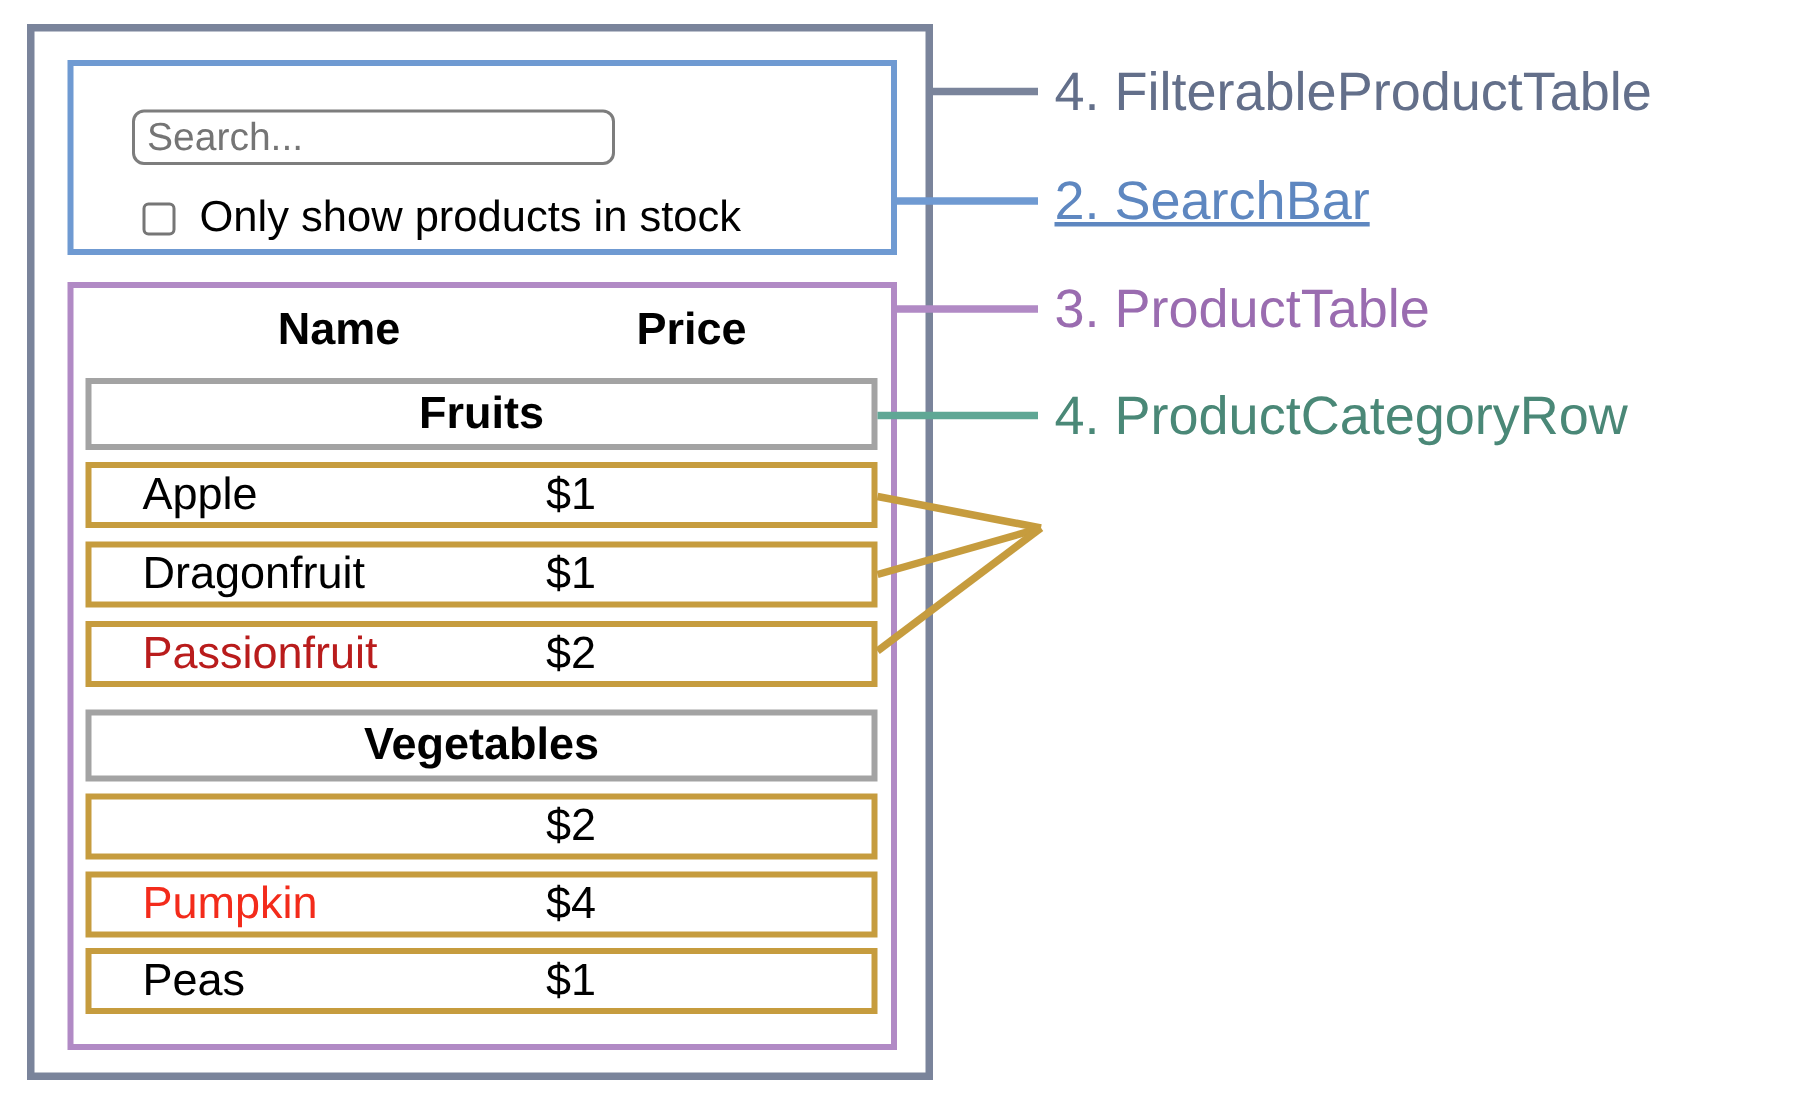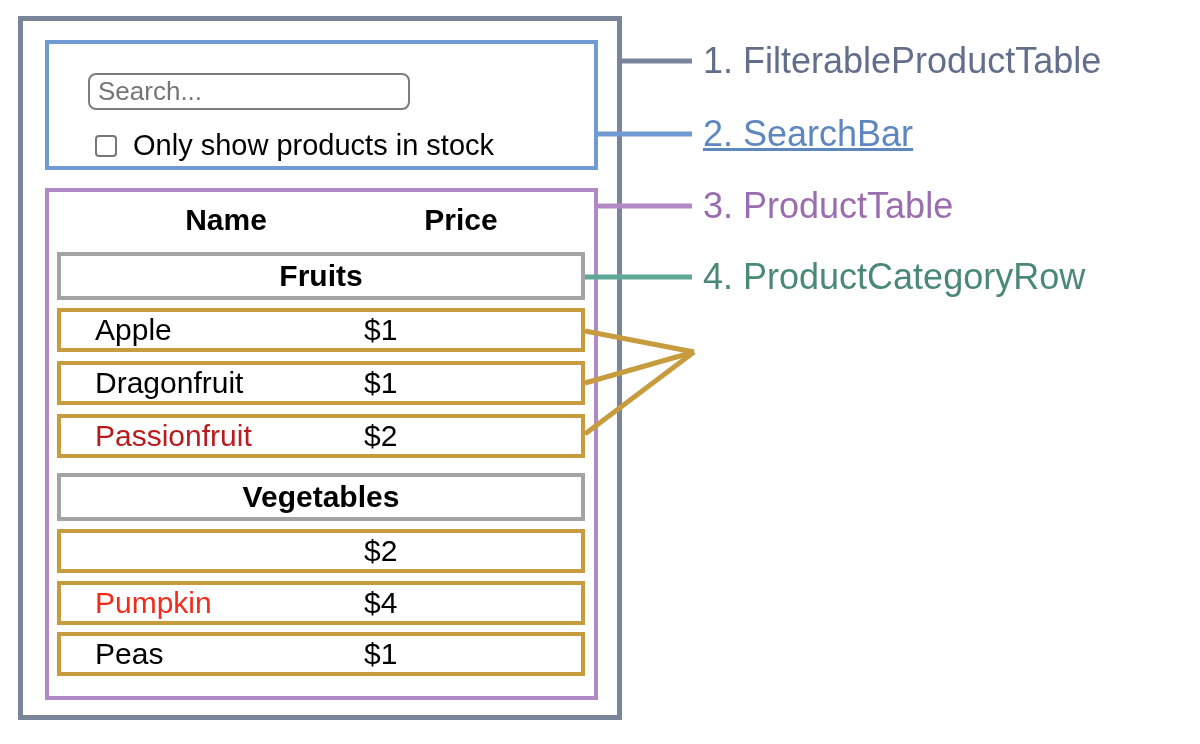--- a/index.html
+++ b/index.html
@@ -122,21 +122,21 @@
         <span class="product-name" style="color: rgb(243, 43, 27);">Pumpkin</span>
         <span class="product-price">$4</span>
       </div>
       <div class="product-row row-5">
         <span class="product-name" style="color: rgb(0, 0, 0);">Peas</span>
         <span class="product-price">$1</span>
       </div>
     </div>
   </div>
 
-  <div class="legend-item legend-1" style="color: rgb(99, 111, 138);">1. FilterableProductTable</div>
+  <div class="legend-item legend-1" style="color: rgb(99, 111, 138);">4. FilterableProductTable</div>
   <div class="legend-item legend-2" style="color: rgb(94, 135, 192);">2. SearchBar</div>
   <div class="legend-item legend-3" style="color: rgb(154, 108, 176);">3. ProductTable</div>
   <div class="legend-item legend-4" style="color: rgb(74, 136, 119);">4. ProductCategoryRow</div>
 
   <svg class="connectors" viewBox="0 0 1200 744" xmlns="http://www.w3.org/2000/svg">
     <line x1="622" y1="61" x2="692" y2="61" stroke="#7a849b" stroke-width="5"></line>
     <line x1="598" y1="134" x2="692" y2="134" stroke="#6f9ad2" stroke-width="5"></line>
     <line x1="598" y1="206" x2="692" y2="206" stroke="#b18ac5" stroke-width="5"></line>
     <line x1="585" y1="277" x2="692" y2="277" stroke="#5fa795" stroke-width="5"></line>
     <line x1="585" y1="331" x2="694" y2="352" stroke="#c69c3e" stroke-width="5"></line>

